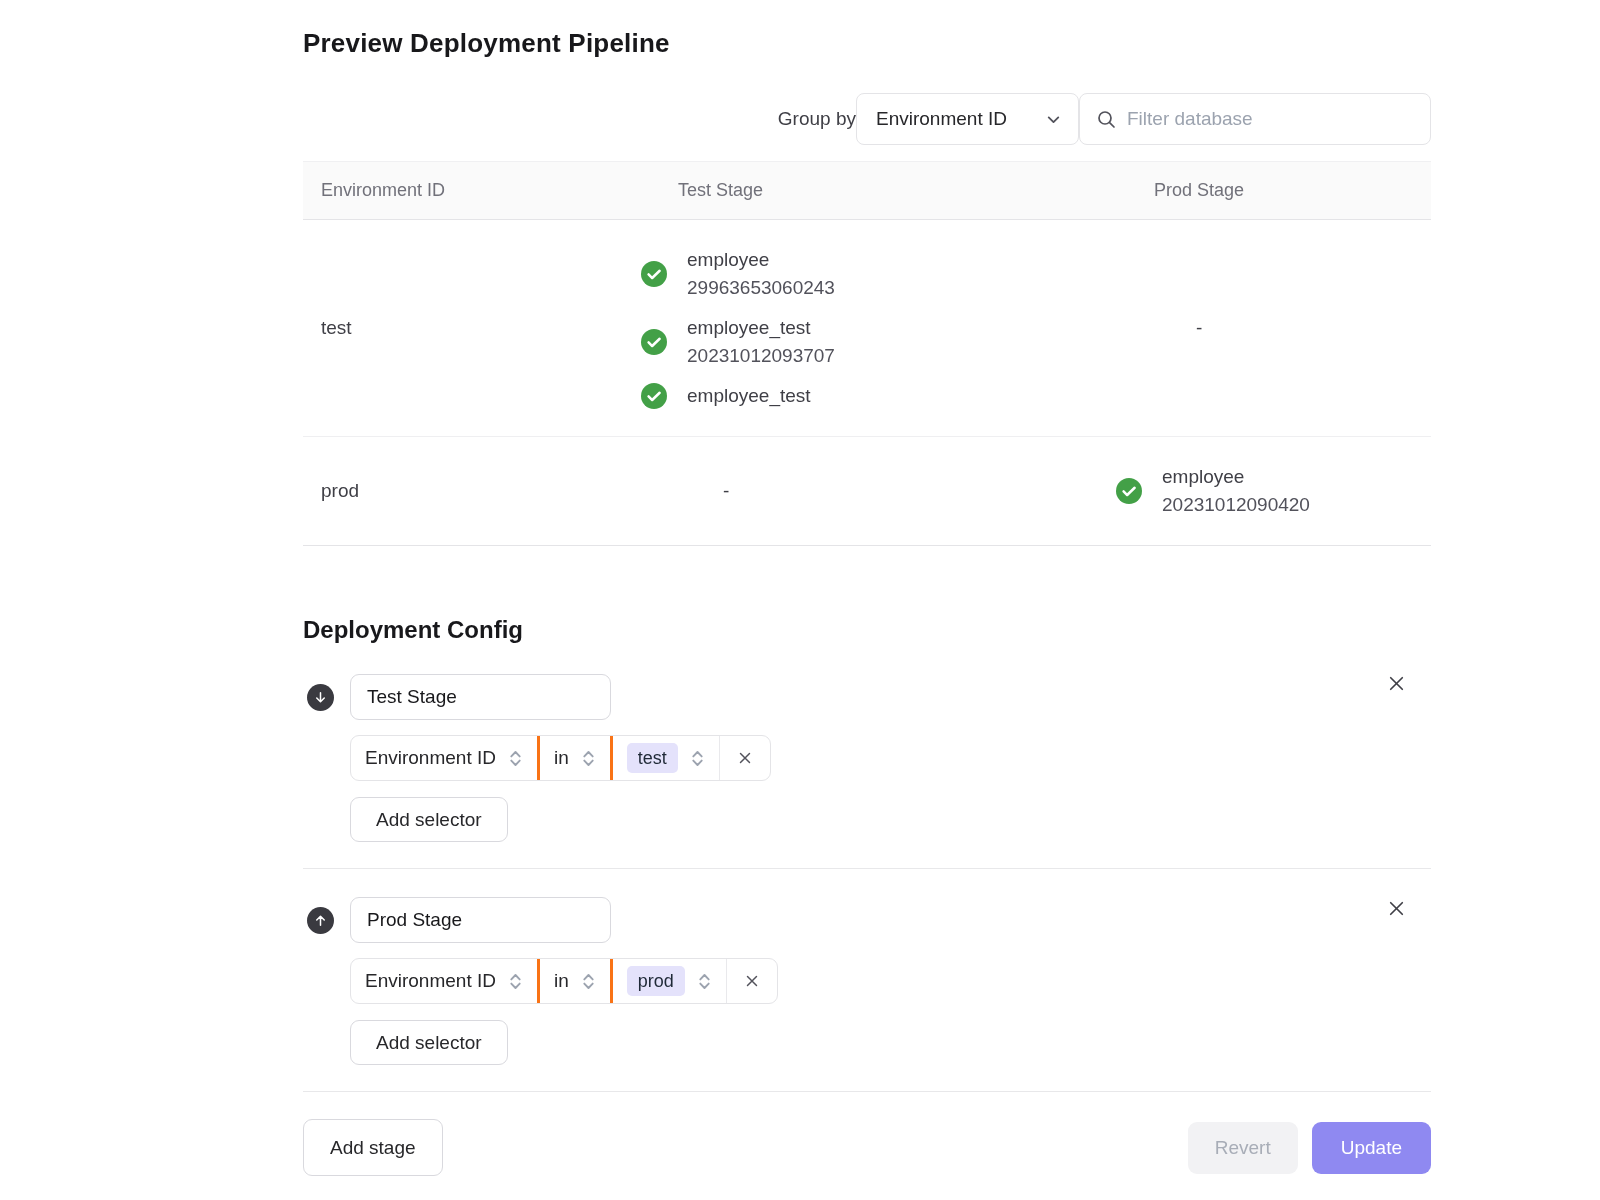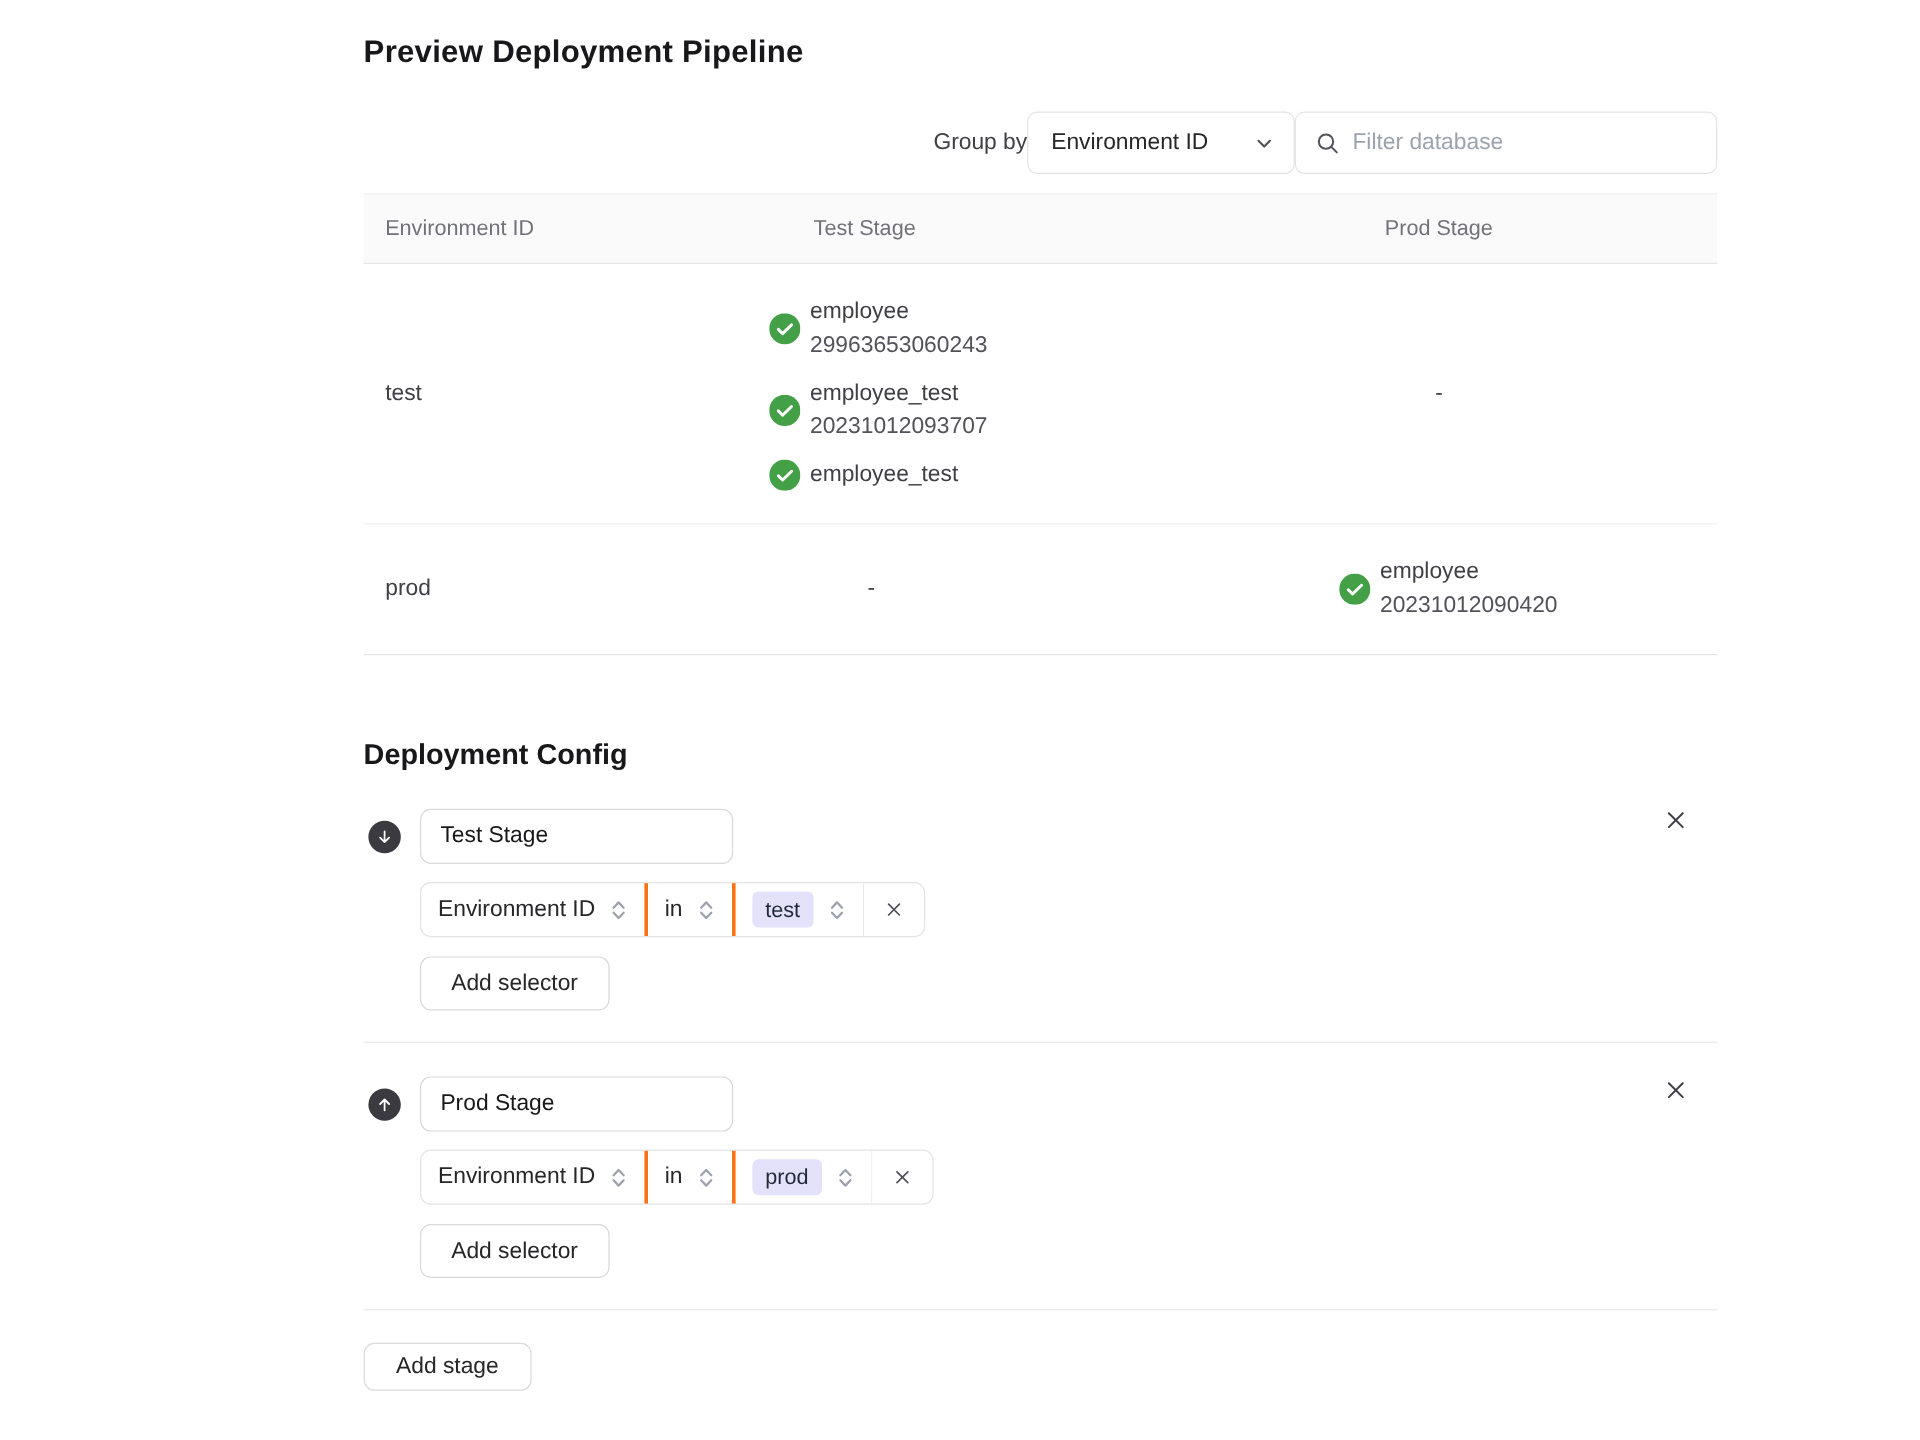--- a/index.html
+++ b/index.html
@@ -41,21 +41,21 @@
   .h-test { padding-left:45px; }
   .h-prod { padding-left:63px; }
   .pbody { border-bottom:1px solid #efeff1; }
   .pbody:last-child { border-bottom:none; }
   .cell-env { display:flex; align-items:center; padding-left:18px; font-size:19px; color:#3f3f46; }
   .cell-items { display:flex; flex-direction:column; justify-content:center; gap:12px; padding:26px 0 26px 8px; }
   .cell-items.prod-pad { padding-left:25px; }
   .cell-dash { display:flex; align-items:center; font-size:19px; color:#3f3f46; }
   .dash-test { padding-left:90px; }
   .dash-prod { padding-left:105px; }
-  .db-item { display:flex; align-items:center; gap:8px; }
+  .db-item { display:flex; align-items:center; gap:20px; }
   .check-badge { width:26px; height:26px; flex:0 0 26px; display:flex; }
   .check-circle { fill:var(--success-green, #43a047); }
   .db-text { font-size:19px; color:#3f3f46; line-height:28px; }
   .db-name { color:#3f3f46; }
   .db-version { color:#52525b; }
 
   
   .section-title { margin-top:70px; font-size:24px; font-weight:700; color:#18181b; }
   .stage { position:relative; padding:30px 0 26px 0; }
   .stage.second { border-top:1px solid #e8e8ea; padding-top:28px; }
@@ -87,21 +87,21 @@
     background:var(--badge-bg, #e4e2fb); color:#1f2937; border-radius:5px;
     padding:3px 11px; font-size:18px; line-height:24px;
   }
   .btn {
     font-family:"Liberation Sans", sans-serif; font-size:19px; color:#27272a;
     background:#fff; border:1px solid #d9d9de; border-radius:9px; cursor:pointer;
   }
   .add-selector-btn { display:block; margin:16px 0 0 47px; height:45px; padding:0 25px; }
 
   .footer { margin-top:27px; display:flex; justify-content:space-between; align-items:center; }
-  .add-stage-btn { height:40px; padding:0 26px; }
+  .add-stage-btn { height:57px; padding:0 26px; }
   .footer-right { display:flex; gap:14px; }
   .revert-btn {
     height:52px; padding:0 27px; font-size:19px; border:none; border-radius:9px;
     background:#f2f2f4; color:#a8adb7; font-family:"Liberation Sans", sans-serif; cursor:default;
   }
   .update-btn {
     height:52px; padding:0 29px; font-size:19px; border:none; border-radius:9px;
     background:var(--accent-purple, #8f89f1); color:#ffffff; font-family:"Liberation Sans", sans-serif; cursor:pointer;
   }
 </style>
@@ -309,15 +309,19 @@
               <path d="M5 5l10 10M15 5L5 15" stroke="#52525b" stroke-width="1.6" stroke-linecap="round"></path>
             </svg>
         </span>
       </button>
     </div>
     <button class="btn add-selector-btn">Add selector</button>
   </div>
 
   <div class="footer" style="border-top:1px solid #e8e8ea; padding-top:27px; margin-top:0;">
     <button class="btn add-stage-btn">Add stage</button>
+    <div class="footer-right">
+      <button class="revert-btn">Revert</button>
+      <button class="update-btn">Update</button>
+    </div>
   </div>
 
 </div>
 
 </body></html>

